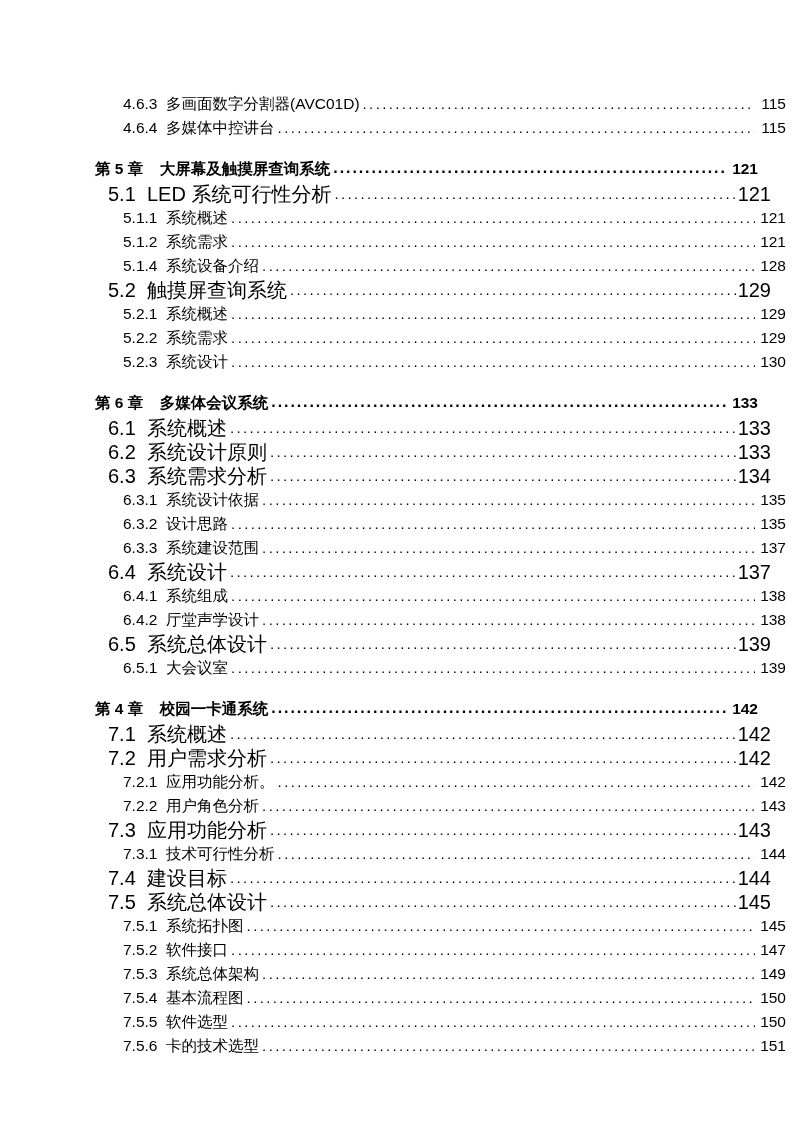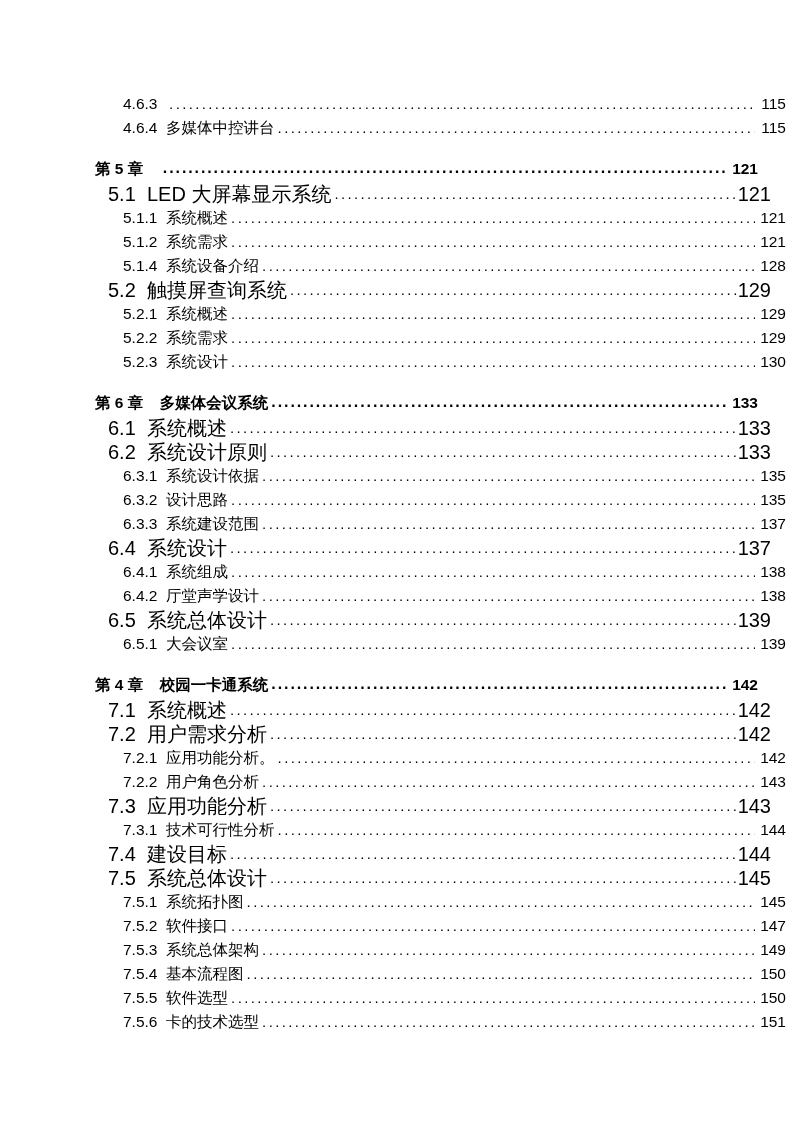--- a/index.html
+++ b/index.html
@@ -100,40 +100,42 @@
   .gap-small { margin-top: 0; }
 </style>
 </head>
 <body>
 
 <div id="page">
   <div class="toc" id="toc-list">
       <div class="entry lvl-3 sec3 gap-small">
         <span class="num">4.6.3</span>
         <span>&nbsp;&nbsp;</span>
+        <span class="title">多画面数字分割器(AVC01D)</span>
         <span class="leader"></span>
         <span class="pageno">115</span>
       </div>
       <div class="entry lvl-3 sec3 gap-small">
         <span class="num">4.6.4</span>
         <span>&nbsp;&nbsp;</span>
         <span class="title">多媒体中控讲台</span>
         <span class="leader"></span>
         <span class="pageno">115</span>
       </div>
       <div class="entry lvl-chapter chapter">
         <span class="num">第 5 章</span>
         <span>&nbsp;&nbsp;</span>
+        <span class="title">大屏幕及触摸屏查询系统</span>
         <span class="leader"></span>
         <span class="pageno">121</span>
       </div>
       <div class="entry lvl-2 sec2 gap-small">
         <span class="num">5.1</span>
         <span>&nbsp;&nbsp;</span>
-        <span class="title">LED 大屏幕显示系统</span>
+        <span class="title">LED 系统可行性分析</span>
         <span class="leader"></span>
         <span class="pageno">121</span>
       </div>
       <div class="entry lvl-3 sec3 gap-small">
         <span class="num">5.1.1</span>
         <span>&nbsp;&nbsp;</span>
         <span class="title">系统概述</span>
         <span class="leader"></span>
         <span class="pageno">121</span>
       </div>
@@ -193,20 +195,27 @@
         <span class="leader"></span>
         <span class="pageno">133</span>
       </div>
       <div class="entry lvl-2 sec2 gap-small">
         <span class="num">6.2</span>
         <span>&nbsp;&nbsp;</span>
         <span class="title">系统设计原则</span>
         <span class="leader"></span>
         <span class="pageno">133</span>
       </div>
+      <div class="entry lvl-2 sec2 gap-small">
+        <span class="num">6.3</span>
+        <span>&nbsp;&nbsp;</span>
+        <span class="title">系统需求分析</span>
+        <span class="leader"></span>
+        <span class="pageno">134</span>
+      </div>
       <div class="entry lvl-3 sec3 gap-small">
         <span class="num">6.3.1</span>
         <span>&nbsp;&nbsp;</span>
         <span class="title">系统设计依据</span>
         <span class="leader"></span>
         <span class="pageno">135</span>
       </div>
       <div class="entry lvl-3 sec3 gap-small">
         <span class="num">6.3.2</span>
         <span>&nbsp;&nbsp;</span>

